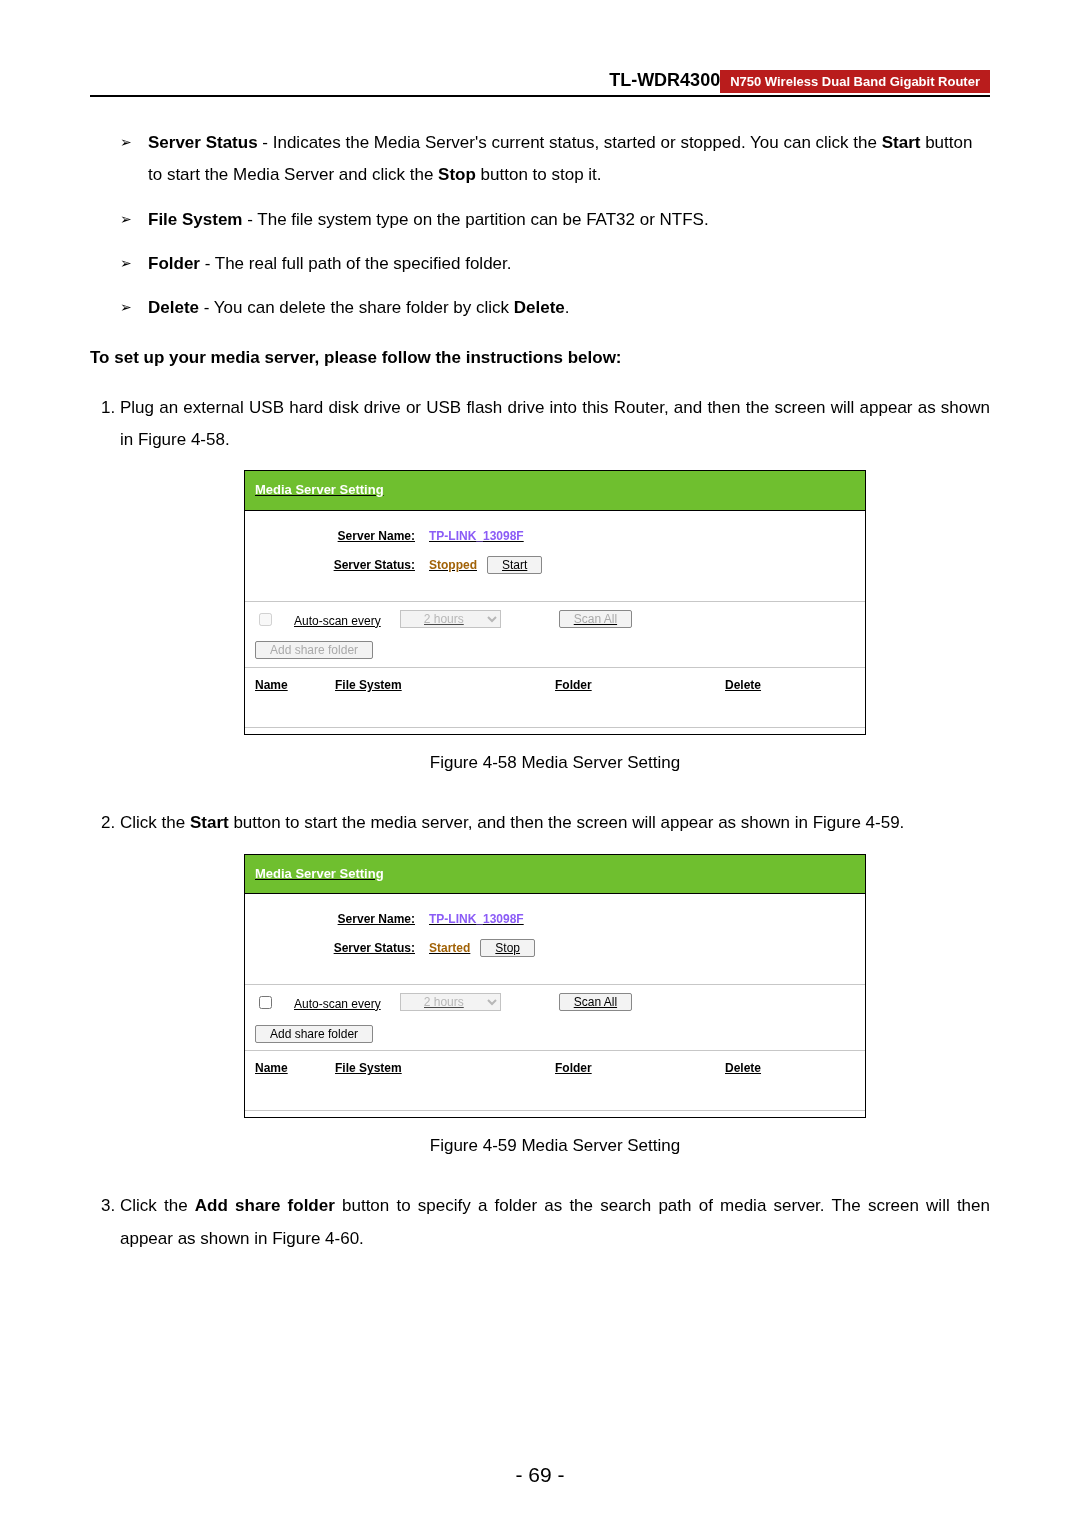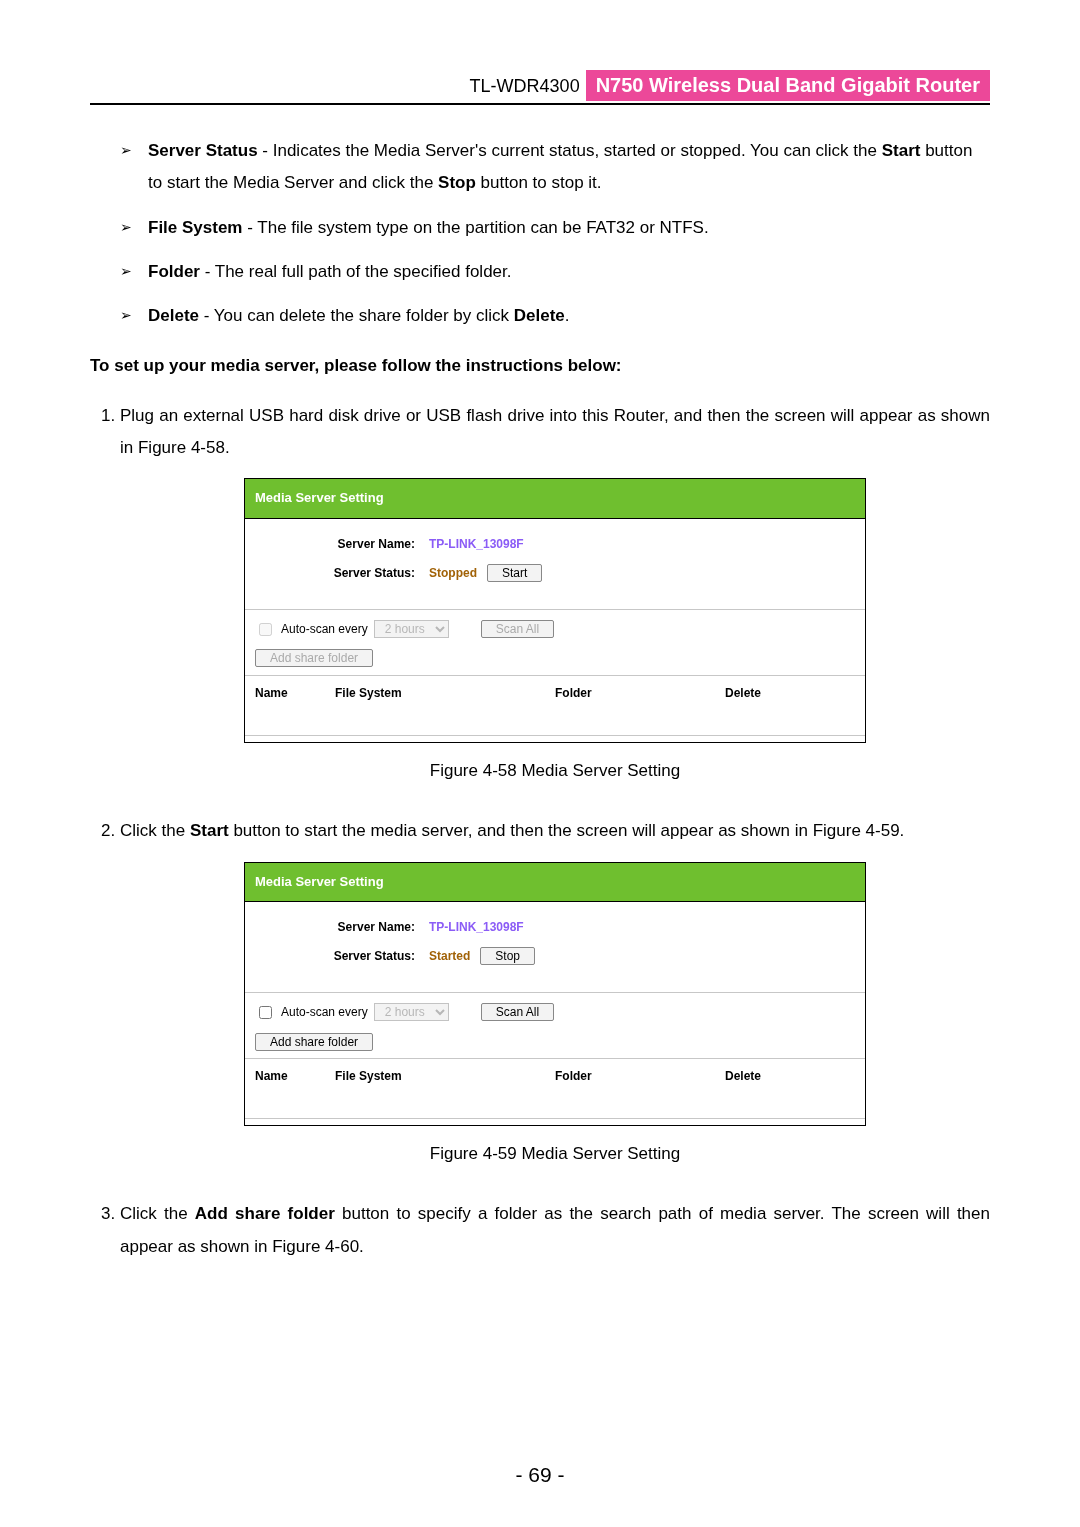--- a/index.html
+++ b/index.html
@@ -16,30 +16,29 @@
     padding: 70px 90px 30px 90px;
     box-sizing: border-box;
     position: relative;
   }
   .header-line {
     border-bottom: 2px solid #000;
     text-align: right;
     padding-bottom: 2px;
   }
   .header-line .model {
-    font-weight: normal;
+    font-weight: bold;
     font-size: 18px;
-    padding-right: 6px;
   }
   .header-line .prod {
     display: inline-block;
-    background: #ec4899;
+    background: #b91c1c;
     color: #fff;
     font-weight: bold;
-    font-size: 20px;
+    font-size: 13px;
     padding: 4px 10px;
   }
   .content {
     margin-top: 30px;
     font-size: 17px;
     line-height: 1.9;
   }
   ul.bullets {
     list-style: none;
     padding-left: 30px;
@@ -63,20 +62,21 @@
     margin: 0;
   }
   ol.steps > li {
     margin-bottom: 20px;
     text-align: justify;
   }
   .figure-wrap {
     margin: 14px 0 4px 0;
     display: flex;
     justify-content: center;
+    text-decoration: underline;
   }
   .figure {
     width: 620px;
     border: 1px solid #000;
     background: #fff;
     font-size: 13px;
   }
   .figure .title-bar {
     background: #6fbf2f;
     color: #fff;
@@ -120,33 +120,33 @@
   }
   .figure button.disabled {
     color: #aaa;
   }
   .figure .mid {
     border-top: 1px solid #c7c7c7;
     padding: 8px 10px 4px 10px;
   }
   .figure .scan-row {
     display: flex;
-    align-items: center;
-    gap: 6px;
+    align-items: flex-start;
+    gap: 19px;
     margin-bottom: 6px;
     font-size: 12px;
   }
   .figure .scan-row input[type=checkbox]{
     width:13px;height:13px;
   }
   .figure select {
     font-size: 12px;
     color: #999;
     border: 1px solid #aaa;
-    padding: 0 6px;
+    padding: 0 19px;
   }
   .figure .tbl-head {
     border-top: 1px solid #c7c7c7;
     padding: 6px 10px 30px 10px;
     display: flex;
     font-weight: bold;
     font-size: 12px;
   }
   .figure .tbl-head .c1 { width: 80px; }
   .figure .tbl-head .c2 { width: 220px; }

